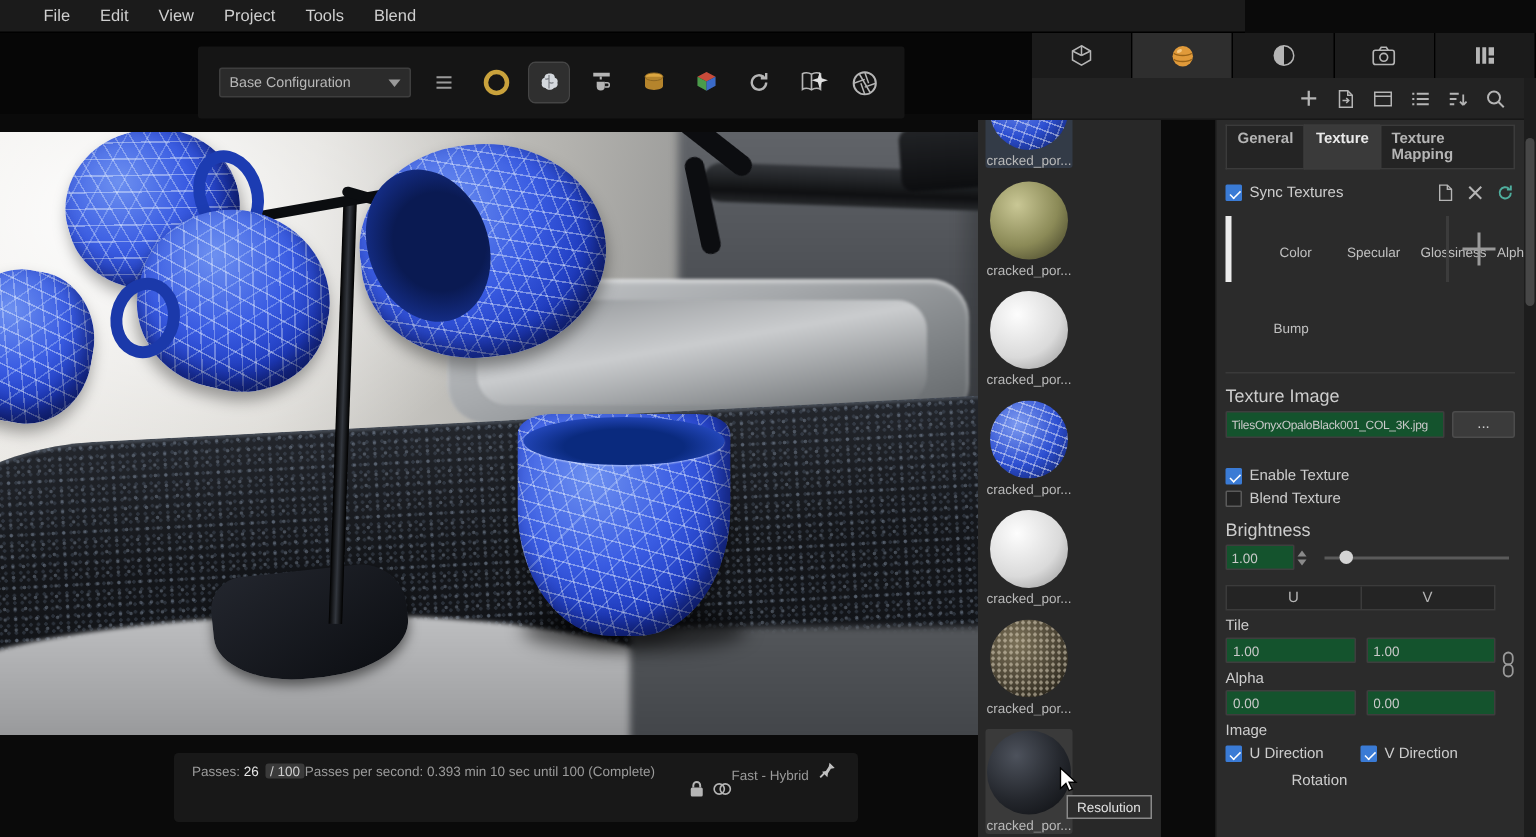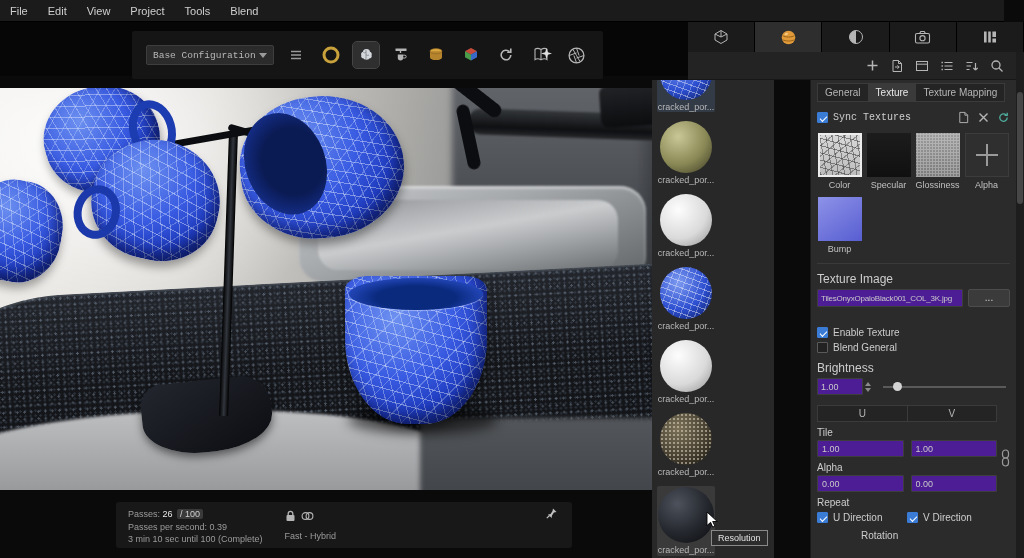--- a/index.html
+++ b/index.html
@@ -1,25 +1,25 @@
 <!DOCTYPE html>
 <html><head>
 <meta charset="utf-8">
 <style>
   * { margin:0; padding:0; box-sizing:border-box; }
   html,body { background:#000; }
   body { font-family:"Liberation Sans", sans-serif; }
   #app { position:relative; width:1024px; height:558px; background:#0a0a0a; overflow:hidden; color:#c9c9c9; font-size:11px; }
 
   
-  .menubar { position:absolute; left:0; top:0; width:1004px; height:22px; background:#1b1b1b; display:flex; align-items:center; padding-left:0; z-index:40; border-bottom:1px solid #000; }
+  .menubar { position:absolute; left:0; top:0; width:830px; height:22px; background:#1b1b1b; display:flex; align-items:center; padding-left:19px; z-index:40; border-bottom:1px solid #000; }
   .menu-item { padding:0 10px; line-height:22px; font-size:11px; color:#cfcfcf; cursor:default; }
 
   
-  .toolbar-zone { position:absolute; left:0; top:22px; width:688px; height:54px; background:#060606;font-family:Liberation Mono, monospace; }
+  .toolbar-zone { position:absolute; left:0; top:22px; width:688px; height:54px; background:#060606; }
   .toolbar { position:absolute; left:132px; top:9px; height:48px; display:flex; align-items:center; gap:9px; background:#151515; padding:0 14px; border-radius:2px; }
   .config-select { width:128px; height:20px; background:#2b2b2b; border:1px solid #3e3e3e; display:flex; align-items:center; justify-content:space-between; padding:0 6px; font-size:9.5px; color:#b8b8b8; border-radius:2px; }
   .caret-down { width:0; height:0; border-left:4px solid transparent; border-right:4px solid transparent; border-top:5px solid #9a9a9a; }
   .tb-icon { width:26px; height:26px; display:flex; align-items:center; justify-content:center; }
   .tb-icon.selected { background:#2f2f2f; border-radius:4px; outline:1px solid #454545; }
   .sparkle { position:absolute; left:540px; top:26px; z-index:5; }
 
   
   .viewport { position:absolute; left:0; top:88px; width:688px; height:402px; overflow:hidden;
     background:
@@ -66,21 +66,21 @@
   .mug-b::after { content:""; position:absolute; left:-14px; bottom:8px; width:30px; height:38px; border:8px solid #1b39aa; border-radius:50%; }
   .mug-c { left:240px; top:8px; width:164px; height:142px; border-radius:48% 52% 50% 48%; transform:rotate(-6deg); }
   .mug-c::before { content:""; position:absolute; left:6px; top:12px; width:80px; height:104px; border-radius:50%; transform:rotate(-14deg); background:radial-gradient(ellipse at 60% 50%, #0a1a52 45%, #16308f 80%, #2a4ac2); }
   .cup-shadow { left:348px; top:318px; width:150px; height:28px; background:rgba(0,0,0,.55); border-radius:50%; filter:blur(6px); }
   .cup { left:345px; top:188px; width:142px; height:148px; border-radius:16% 16% 44% 44% / 9% 9% 58% 58%; }
   .cup::before { content:""; position:absolute; left:4px; right:4px; top:2px; height:32px; border-radius:50%; background:radial-gradient(ellipse at 50% 62%, #0a2a7e 42%, #2b50ce 85%, #5a7ae8); box-shadow:0 1px 1px rgba(220,230,255,.5); }
 
   
   .status-zone { position:absolute; left:0; top:490px; width:688px; height:68px; background:#0a0a0a; }
   .status-panel { position:absolute; left:116px; top:12px; width:456px; height:46px; background:#181818; border-radius:3px; display:flex; gap:22px; padding:6px 12px; font-size:9px; color:#9b9b9b; line-height:12.5px; }
-  .status-col { display:flex; flex-direction:column;justify-content:space-between; }
+  .status-col { display:flex; flex-direction:row; }
   .passes-val { color:#e6e6e6; }
   .passes-chip { background:#3a3a3a; color:#cfcfcf; padding:0 3px; border-radius:2px; margin-left:2px; }
   .mode-icons { display:flex; gap:5px; align-items:center; margin-top:2px; }
   .mode-text { margin-top:3px; color:#9b9b9b; }
   .status-pin { position:absolute; right:14px; top:5px; }
 
   
   .rp-tabs { position:absolute; left:688px; top:22px; width:336px; height:30px; display:flex; background:#141414; z-index:30; }
   .rp-tab { flex:1; display:flex; align-items:center; justify-content:center; background:#1b1b1b; border-right:1px solid #000; }
   .rp-tab.active { background:#2e2e2e; }
@@ -99,50 +99,50 @@
       repeating-linear-gradient(20deg, rgba(255,255,255,.42) 0 1px, transparent 1px 6px),
       repeating-linear-gradient(110deg, rgba(255,255,255,.30) 0 1px, transparent 1px 7px),
       radial-gradient(circle at 35% 30%, #7d9af0, #2c4ed0 55%, #0e1f66 95%); }
   .sph-olive { background: radial-gradient(circle at 35% 30%, #c9c795, #8b8a57 55%, #414027 95%); }
   .sph-white { background: radial-gradient(circle at 35% 30%, #fdfdfd, #dadada 58%, #8f8f8f 100%); }
   .sph-speck { background-image: radial-gradient(rgba(222,212,190,.55) 1px, transparent 1.3px), radial-gradient(circle at 35% 30%, #7b7158, #4a4334 55%, #1e1b13 95%); background-size:4px 4px, 100% 100%; }
   .sph-dark { background: radial-gradient(circle at 35% 30%, #4d525c, #24272d 55%, #0b0c0f 100%); }
 
   .props-panel { position:absolute; left:810px; top:80px; width:206px; height:478px; background:#2b2b2b; border-left:1px solid #1a1a1a; padding:3px 6px 0 6px; overflow:hidden; }
   .ptabs { display:flex; }
-  .ptab { padding:3px 7px; font-size:10px; color:#b5b5b5; background:#242424; border:1px solid #3b3b3b; border-right:none; cursor:default; }
+  .ptab { padding:3px 7px; font-size:10px; color:#b5b5b5; background:#242424; border:1px solid #3b3b3b; border-right:none; cursor:default;font-weight:bold; }
   .ptab:last-child { border-right:1px solid #3b3b3b; }
   .ptab.active { background:#3a3a3a; color:#e9e9e9; }
   .row { display:flex; align-items:center; gap:5px; }
-  .sync-row { margin-top:9px;font-family:Liberation Mono, monospace; }
+  .sync-row { margin-top:9px; }
   .sync-icons { margin-left:auto; display:flex; gap:8px; align-items:center; }
   .checkbox { position:relative; width:11px; height:11px; background:#222; border:1px solid #5a5a5a; border-radius:1px; flex:none; }
   .checkbox.checked { background:#3a7bd5; border-color:#3a7bd5; }
   .checkbox.checked::after { content:""; position:absolute; left:2px; top:2.5px; width:6px; height:3px; border-left:1.6px solid #fff; border-bottom:1.6px solid #fff; transform:rotate(-45deg); }
   .cb-label { font-size:10px; color:#cdcdcd; }
   .tiles-row { margin-top:9px; display:flex; gap:4px; }
-  .tile-col { width:45px; display:flex; flex-direction:column; align-items:center; }
+  .tile-col { width:45px; display:flex; align-items:center;gap:32px; }
   .tile { width:44px; height:44px; position:relative; }
   .tile-label { font-size:9px; color:#c0c0c0; margin-top:3px; }
   .t-color { border:2px solid #ececec;
     background-image:
       repeating-linear-gradient(15deg, rgba(45,45,45,.5) 0 1px, transparent 1px 7px),
       repeating-linear-gradient(80deg, rgba(45,45,45,.45) 0 1px, transparent 1px 6px),
       repeating-linear-gradient(140deg, rgba(45,45,45,.4) 0 1px, transparent 1px 8px),
       linear-gradient(#d8d8d8,#bdbdbd); }
   .t-spec { background:linear-gradient(#1c1c1c,#101010); }
   .t-gloss { background-image: radial-gradient(rgba(255,255,255,.28) 1px, transparent 1.2px), linear-gradient(#9c9c9c,#7a7a7a); background-size:3px 3px, 100% 100%; }
   .t-alpha { background:#2f2f2f; border:1px solid #3c3c3c; }
   .t-alpha .plus-h, .t-alpha .plus-v { position:absolute; background:#9a9a9a; }
   .t-alpha .plus-h { left:10px; top:20px; width:22px; height:2px; }
   .t-alpha .plus-v { left:20px; top:10px; width:2px; height:22px; }
   .t-bump { background:linear-gradient(145deg,#8d92e8,#585ed1); }
   .divider { border-top:1px solid #3a3a3a; margin:9px 0 0 0; }
   .field-label { font-size:12px; color:#cdcdcd; margin:8px 0 3px 0; }
-  input.ks { background:#4c1d95; border:1px solid #3e3e3e; color:#c9c9c9; font-family:"Liberation Sans",sans-serif; border-radius:1px; }
+  input.ks { background:#14532d; border:1px solid #3e3e3e; color:#c9c9c9; font-family:"Liberation Sans",sans-serif; border-radius:1px; }
   .tex-row { display:flex; gap:5px; }
   .tex-input { flex:1; height:18px; font-size:8px; padding:0 3px; letter-spacing:-.2px; }
   .browse-btn { width:42px; height:18px; background:#3b3b3b; border:1px solid #4c4c4c; color:#cfcfcf; font-size:10px; text-align:center; line-height:16px; border-radius:2px; }
   .cb-row { margin-top:20px; }
   .bright-row { margin-top:3px; display:flex; align-items:center; }
   .num-input { width:46px; height:17px; font-size:9px; padding:0 3px; }
   .stepper { display:flex; flex-direction:column; gap:2px; margin-left:2px; }
   .stepper i { width:0; height:0; border-left:3.5px solid transparent; border-right:3.5px solid transparent; display:block; }
   .stepper .up { border-bottom:4px solid #8a8a8a; }
   .stepper .down { border-top:4px solid #8a8a8a; }
@@ -475,21 +475,21 @@
       <input class="ks tex-input" readonly="" value="TilesOnyxOpaloBlack001_COL_3K.jpg" style="">
       <button class="browse-btn">...</button>
     </div>
 
     <div class="row cb-row">
       <span class="checkbox checked"></span>
       <span class="cb-label">Enable Texture</span>
     </div>
     <div class="row" style="margin-top:4px;">
       <span class="checkbox"></span>
-      <span class="cb-label">Blend General</span>
+      <span class="cb-label">Blend Texture</span>
     </div>
 
     <div class="field-label">Brightness</div>
     <div class="bright-row">
       <input class="ks num-input" readonly="" value="1.00" style="">
       <span class="stepper">
           <i class="up"></i>
           <i class="down"></i>
         </span>
       <span class="slider">
@@ -511,21 +511,21 @@
       <div class="uv-inputs">
         <input class="ks" readonly="" value="0.00" style="">
         <input class="ks" readonly="" value="0.00" style="">
       </div>
       <span class="chain">
         <svg width="9" height="18" viewBox="0 0 9 18">
             <rect x="1.5" y="1" width="6" height="8" rx="3" fill="none" stroke="#9a9a9a" stroke-width="1.2"></rect>
             <rect x="1.5" y="9" width="6" height="8" rx="3" fill="none" stroke="#9a9a9a" stroke-width="1.2"></rect>
           </svg>
       </span>
-      <div class="uv-label">Repeat</div>
+      <div class="uv-label">Image</div>
       <div class="dir-row">
         <span class="row">
           <span class="checkbox checked"></span>
           <span class="cb-label">U Direction</span>
         </span>
         <span class="row">
           <span class="checkbox checked"></span>
           <span class="cb-label">V Direction</span>
         </span>
       </div>

